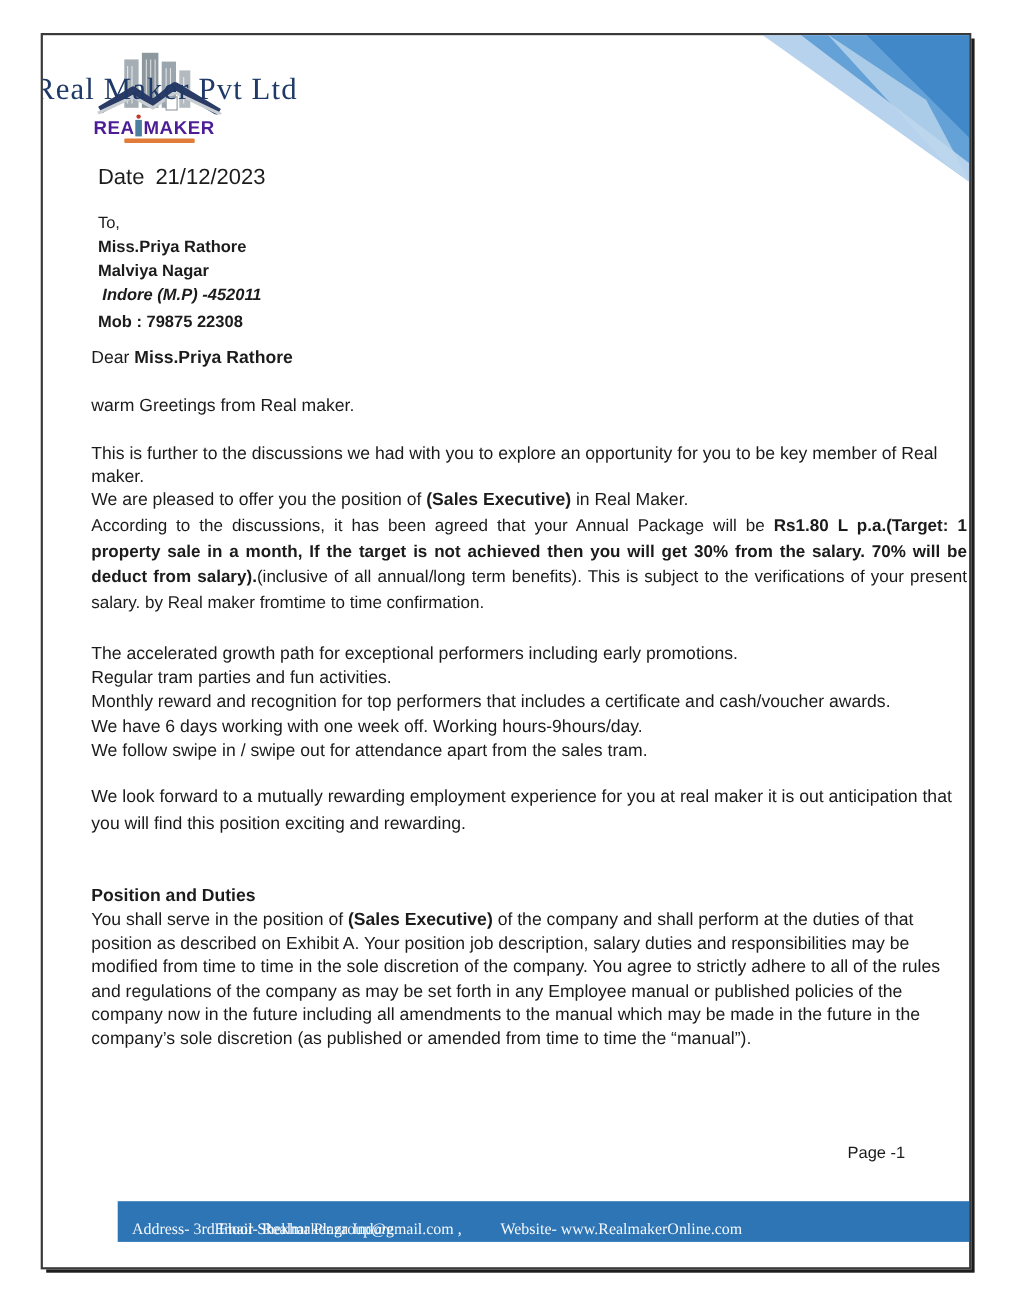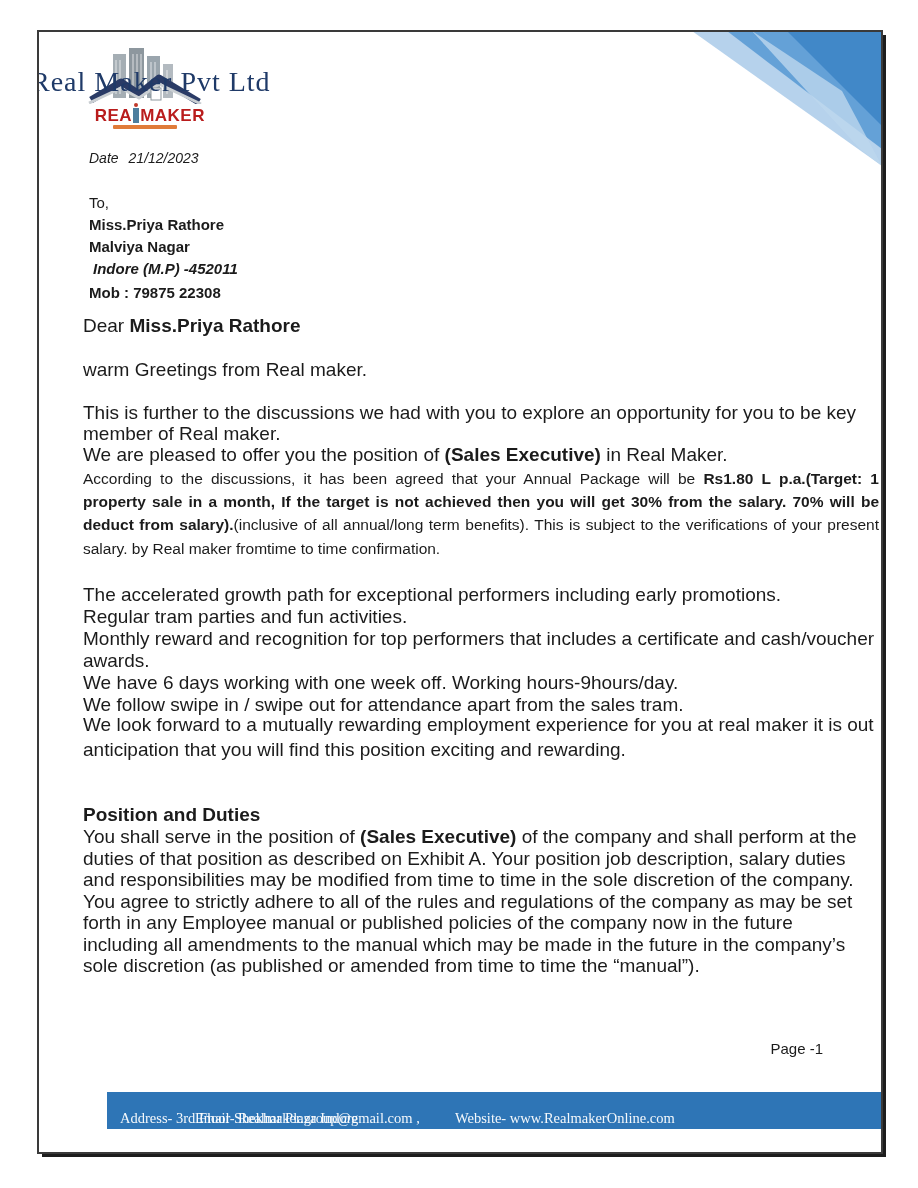--- a/index.html
+++ b/index.html
@@ -2,37 +2,37 @@
 <html><head>
 <meta charset="utf-8">
 <style>
   html,body{margin:0;padding:0;background:#ffffff;}
   .canvas{position:relative;width:918px;height:1188px;background:#ffffff;overflow:hidden;
           font-family:"Liberation Sans",sans-serif;color:#1b1b1b;}
   .frame{position:absolute;left:37px;top:30px;width:842px;height:1120px;background:#fff;
          border:2px solid #3a3a3a;box-shadow:4px 4px 0 -1px #1d1d1d;overflow:hidden;}
   .abs{position:absolute;}
   .b{font-weight:bold;}
-  .txt{left:44px;width:794px;font-size:19px;line-height:21px;}
+  .txt{left:44px;width:794px;font-size:16px;line-height:21px;}
   .justify{text-align:justify;}
 
   
   .logo-wrap{left:46px;top:14px;width:120px;text-align:center;}
-  .logo-name{font-size:17px;font-weight:bold;color:#b91c1c;letter-spacing:.5px;line-height:14px;
-             display:flex;align-items:flex-end;justify-content:flex-end;}
+  .logo-name{font-size:17px;font-weight:bold;color:#4c1d95;letter-spacing:.5px;line-height:14px;
+             display:flex;align-items:flex-end;justify-content:flex-start;}
   .logo-col{display:inline-block;width:6px;height:15px;background:#4d7e9e;margin:0 1px;position:relative;}
   .logo-col:before{content:"";position:absolute;top:-5px;left:1px;width:4px;height:4px;border-radius:50%;background:#c0392b;}
   .logo-tagline{margin:2px auto 0;width:64px;height:4px;background:#e07b39;border-radius:1px;}
   .company-title{left:0;width:842px;top:34px;text-align:left;
                  font-family:"Liberation Serif",serif;font-size:28px;letter-spacing:1px;
                  color:#1f3a68;transform:translateX(-8px);}
   .deco{right:-1px;top:-1px;}
 
   
-  .date-line{left:50px;top:118px;font-size:14px;font-style:italic;}
+  .date-line{left:50px;top:118px;font-size:20px;}
   .date-line .v{margin-left:10px;}
   .recipient{left:50px;top:160px;font-size:15px;line-height:22px;}
   .recipient .indent{padding-left:4px;font-style:italic;}
   .recipient .mob{margin-top:2px;}
 
   .salutation{top:283px;}
   .greeting{top:327px;}
   .intro{top:370px;}
   .offer{top:412px;}
   .package{top:435px;font-size:15.5px;line-height:23.2px;width:796px;}

